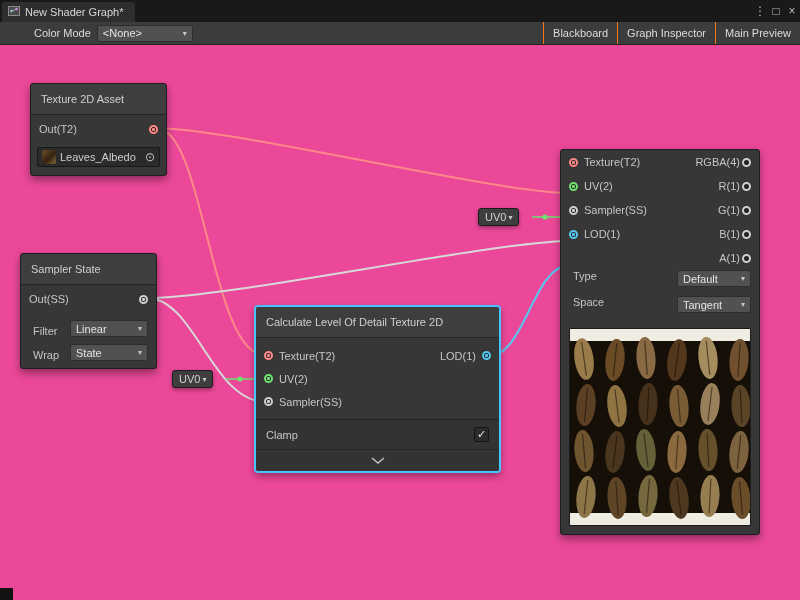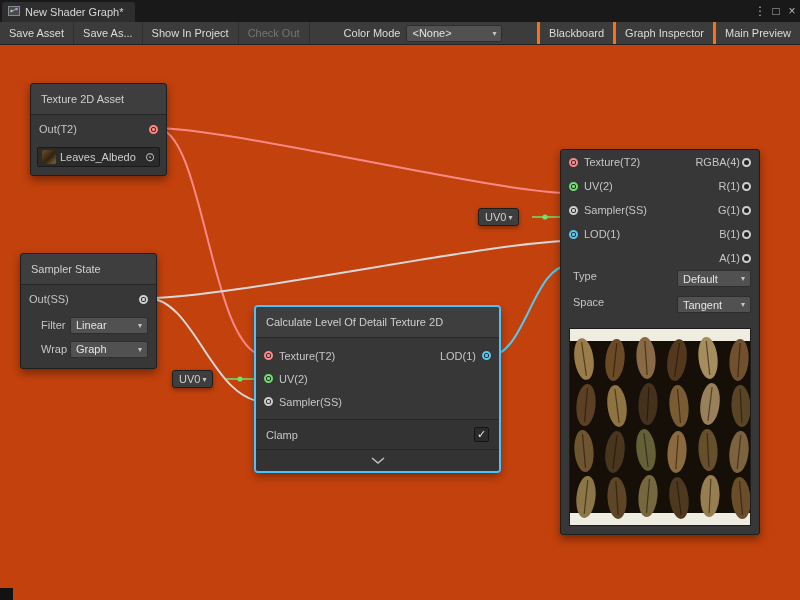--- a/index.html
+++ b/index.html
@@ -15,31 +15,31 @@
     color:#b8b8b8;font-size:12px}
   .win-controls span{width:16px;text-align:center;cursor:default}
 
   
   .toolbar{position:absolute;top:22px;left:0;width:800px;height:23px;background:#3c3c3c;
     border-bottom:1px solid #232323;display:flex;align-items:center;font-size:11px;color:#dcdcdc}
   .tbtn{padding:0 9px;height:100%;display:flex;align-items:center;white-space:nowrap}
   .lgroup .tbtn{border-right:1px solid #2e2e2e}
   .lgroup{display:flex;height:100%}
   .rgroup{margin-left:auto;display:flex;height:100%}
-  .rgroup .tbtn{border-left:3px solid #f97316}
+  .rgroup .tbtn{border-left:1px solid #f97316}
   .tbtn.disabled{color:#757575}
   .cm-label{margin-left:28px;padding:12px 6px}
   .dd{background:#515151;border:1px solid #2d2d2d;border-radius:2px;height:17px;
     display:flex;align-items:center;justify-content:space-between;padding:0 5px;
     font-size:11px;color:#e4e4e4}
   .dd .arr{font-size:8px;color:#c6c6c6;margin-left:8px}
   .cm-dd{width:96px;margin-right:4px}
 
   
-  .canvas{position:absolute;top:45px;left:0;width:800px;height:555px;background:#c2410c;overflow:hidden}
+  .canvas{position:absolute;top:45px;left:0;width:800px;height:555px;background:#ec4899;overflow:hidden}
   .wires{position:absolute;left:0;top:0;z-index:1;pointer-events:none}
   .corner-box{position:absolute;left:0;bottom:0;width:13px;height:12px;background:#121212;z-index:3}
 
   
   .node{position:absolute;z-index:2;background:#373737;border:1px solid #1d1d1d;border-radius:3px;
     box-shadow:0 4px 8px rgba(0,0,0,.4);font-size:11px;color:#c6c6c6}
   .node.selected{border-color:var(--selection-blue);
     box-shadow:0 0 0 1px var(--selection-blue),0 4px 8px rgba(0,0,0,.4)}
   .node-header{height:31px;display:flex;align-items:center;padding:0 10px;background:#3e3e3e;
     border-bottom:1px solid #262626;border-radius:3px 3px 0 0;color:#d0d0d0}
@@ -48,21 +48,21 @@
   .port.connected{background:radial-gradient(circle,var(--pc) 0 38%,#232323 46% 100%)}
   .port-red{--pc:var(--port-red)} .port-green{--pc:var(--port-green)}
   .port-gray{--pc:var(--port-gray)} .port-cyan{--pc:var(--port-cyan)}
   .prow{display:flex;align-items:center;gap:6px;padding:0 8px}
   .out-row{justify-content:space-between;height:28px}
   .objfield{margin:4px 6px 8px;background:#2b2b2b;border:1px solid #191919;border-radius:2px;
     height:20px;display:flex;align-items:center;padding:0 4px;gap:4px;color:#cdcdcd}
   .thumb{width:14px;height:14px;border-radius:2px;flex:none;
     background:linear-gradient(135deg,#6d4f2c,#32230f 55%,#86683c)}
   .picker{margin-left:auto;color:#bdbdbd;font-size:12px;line-height:1}
-  .ctl-row{display:flex;align-items:center;height:24px;padding:0 8px 0 20px}
+  .ctl-row{display:flex;align-items:flex-end;height:24px;padding:0 8px 0 12px}
   .ctl-row .dd{margin-left:auto;width:78px}
   .pad-b{padding-bottom:7px}
 
   .port-area{padding:6px 0}
   .iorow{display:flex;align-items:center;height:23px;padding:0 8px;gap:6px}
   .iorow .outslot{margin-left:auto;display:flex;align-items:center;gap:6px}
   .divider{border-top:1px solid #262626}
   .clamp-row{display:flex;align-items:center;height:30px;padding:0 10px;background:#333}
   .checkbox{width:15px;height:15px;background:#2b2b2b;border:1px solid #141414;border-radius:2px;
     color:#ececec;font-size:11px;display:flex;align-items:center;justify-content:center;margin-left:auto}
@@ -96,26 +96,20 @@
     <span>New Shader Graph*</span>
   </div>
   <div class="win-controls">
     <span>⋮</span>
     <span>□</span>
     <span>×</span>
   </div>
 </div>
 
 <div class="toolbar">
-  <div class="lgroup">
-    <div class="tbtn">Save Asset</div>
-    <div class="tbtn">Save As...</div>
-    <div class="tbtn">Show In Project</div>
-    <div class="tbtn disabled">Check Out</div>
-  </div>
   <div class="tbtn cm-label">Color Mode</div>
   <div class="dd cm-dd">
     <span>&lt;None&gt;</span>
     <span class="arr">▾</span>
   </div>
   <div class="rgroup">
     <div class="tbtn">Blackboard</div>
     <div class="tbtn">Graph Inspector</div>
     <div class="tbtn">Main Preview</div>
   </div>
@@ -157,21 +151,21 @@
     <div class="ctl-row">
       <span>Filter</span>
       <div class="dd">
         <span>Linear</span>
         <span class="arr">▾</span>
       </div>
     </div>
     <div class="ctl-row">
       <span>Wrap</span>
       <div class="dd">
-        <span>Graph</span>
+        <span>State</span>
         <span class="arr">▾</span>
       </div>
     </div>
   </div>
 
   <div class="node selected" style="left:255px;top:261px;width:245px">
     <div class="node-header">Calculate Level Of Detail Texture 2D</div>
     <div class="port-area">
       <div class="iorow">
         <span class="port port-red connected"></span>

